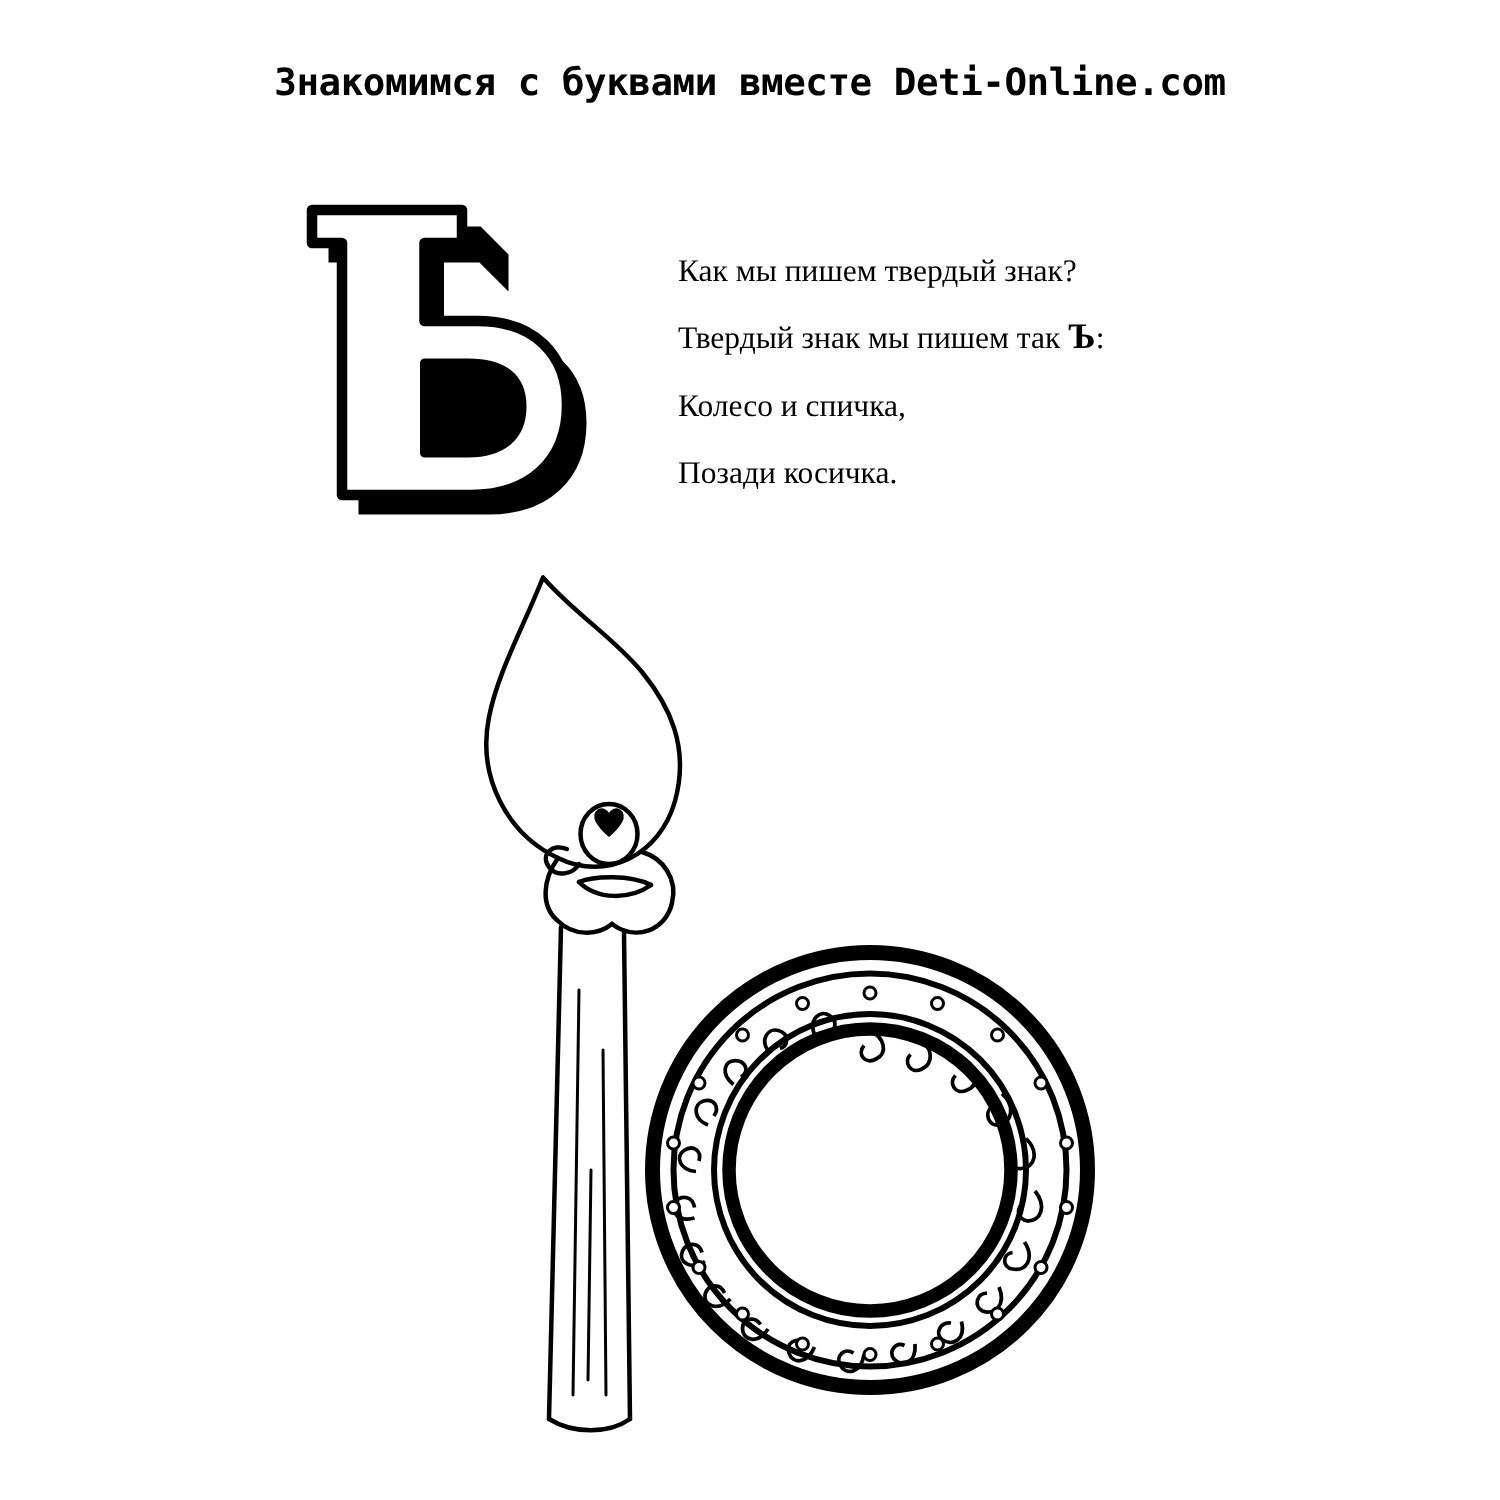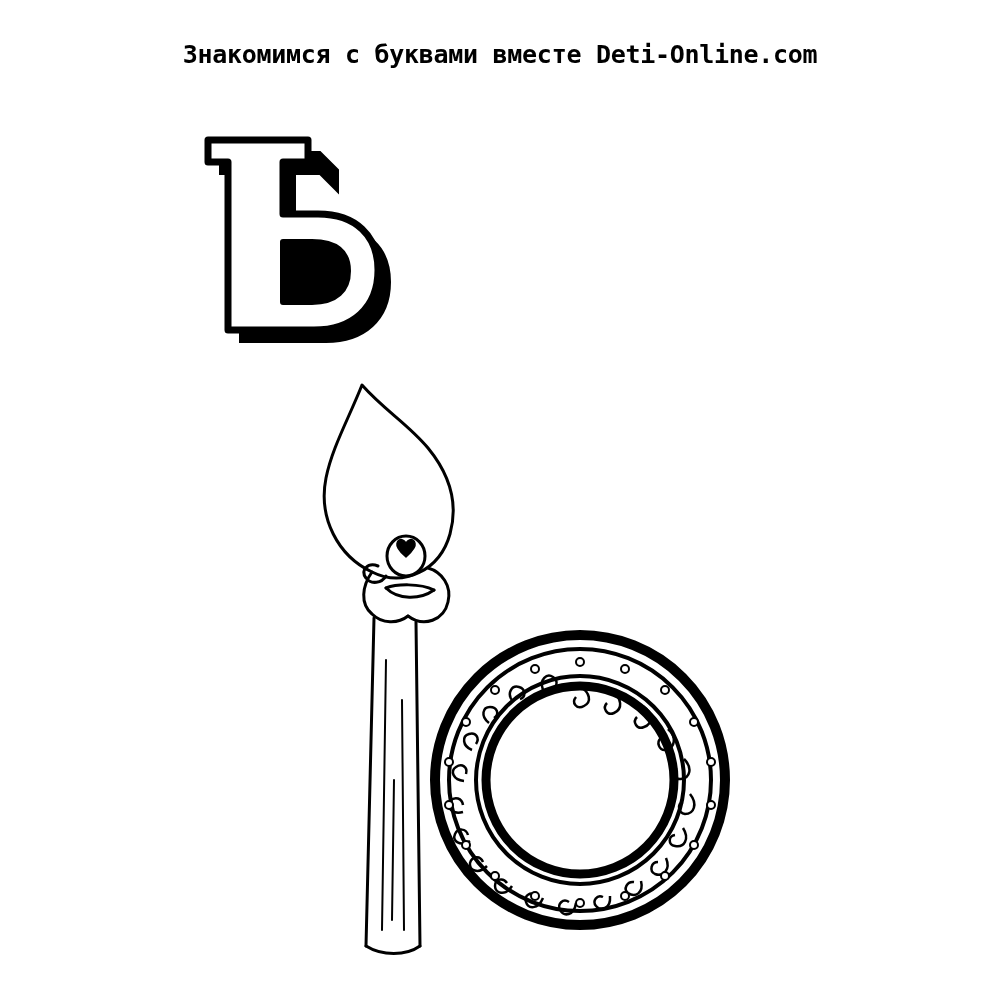--- a/index.html
+++ b/index.html
@@ -83,20 +83,26 @@
                  C168 96 190 118 190 152 C190 190 164 212 126 212 L40 212 L40 44 L20 44 Z" fill="#000"></path>
 
         <path d="M8 10 L108 10 L108 32 L83 32 L83 84 L118 84
                  C156 84 178 106 178 140 C178 178 152 200 114 200 L28 200 L28 32 L8 32 Z" fill="#fff" stroke="#000" stroke-width="7" stroke-linejoin="round"></path>
 
         <path d="M83 112 L112 112 C136 112 148 122 148 141 C148 160 136 172 112 172 L83 172 Z" fill="#000" stroke="#000" stroke-width="6" stroke-linejoin="round"></path>
       </g>
     </svg>
   </div>
 
+  <div class="poem">
+    <div class="line">Как мы пишем твердый знак?</div>
+    <div class="line"><span>Твердый знак мы пишем так </span><span class="bold-letter">Ъ</span><span>:</span></div>
+    <div class="line">Колесо и спичка,</div>
+    <div class="line">Позади косичка.</div>
+  </div>
 
   <svg class="art" viewBox="0 0 1000 1000" xmlns="http://www.w3.org/2000/svg">
 
     <g fill="none" stroke="#000" stroke-width="3" stroke-linejoin="round" stroke-linecap="round">
 
       <path d="M362 385
                C348 420 332 448 326 478
                C318 518 338 556 372 572
                C404 588 440 570 450 534
                C460 498 446 470 428 448

